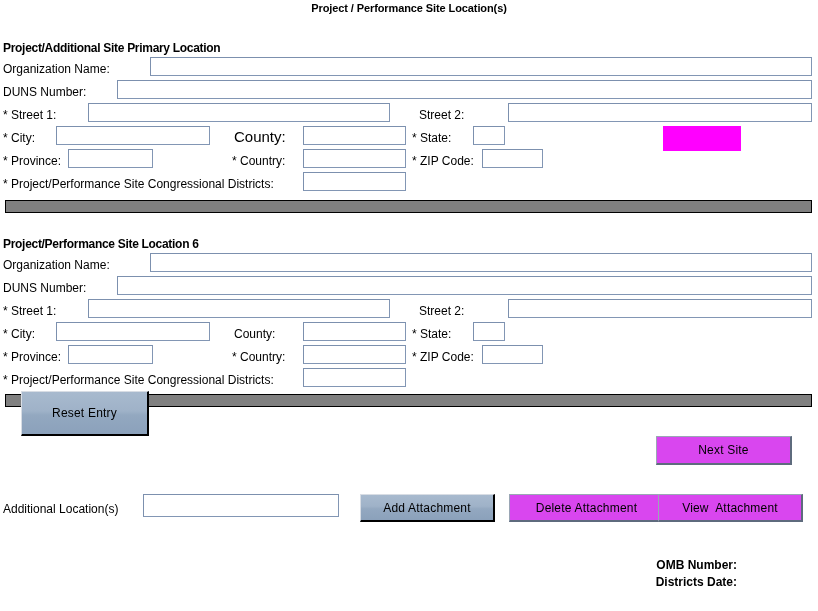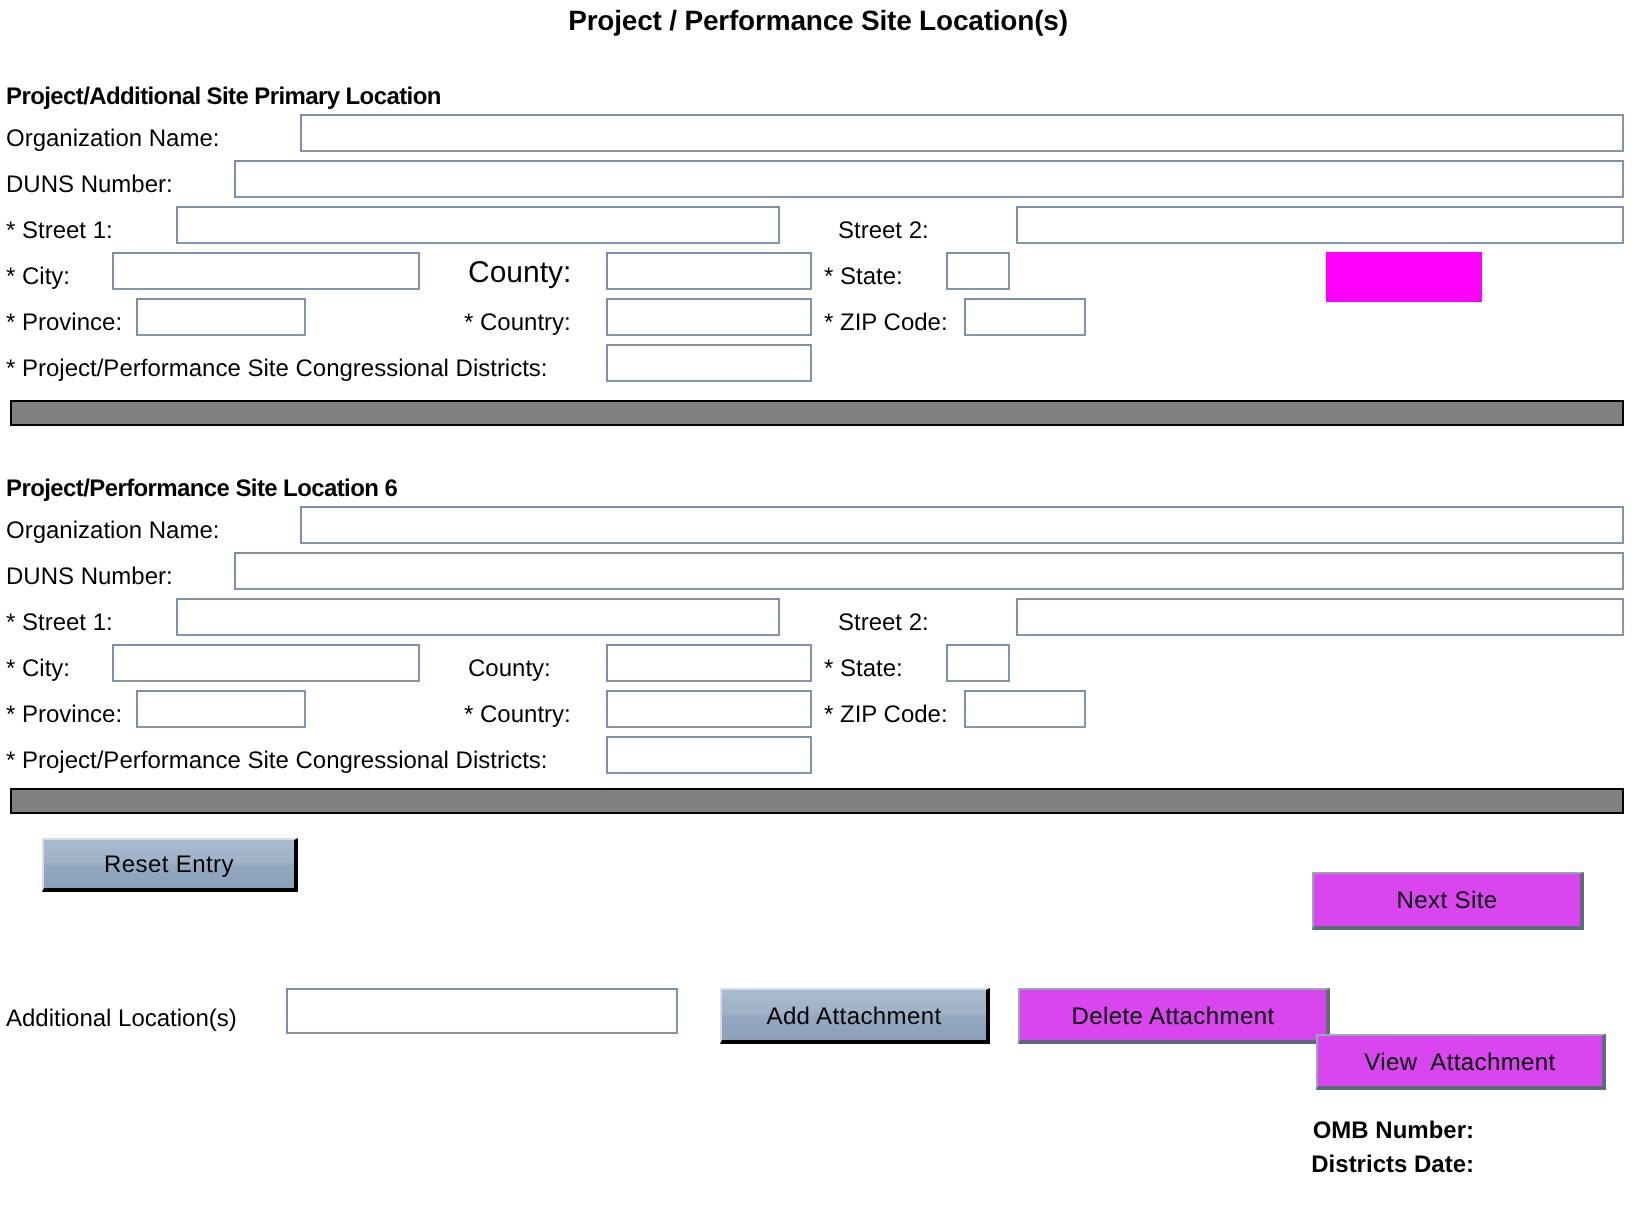--- a/index.html
+++ b/index.html
@@ -16,21 +16,21 @@
     font-size: 12px;
     color: #000000;
     -webkit-font-smoothing: none;
   }
   .abs { position: absolute; }
 
   
   .page-title {
     left: 0; top: 2px; width: 818px;
     text-align: center;
-    font-size: 14px;
+    font-size: 11px;
     font-weight: bold;
     letter-spacing: -0.1px;
   }
 
   
   .section-heading {
     left: 3px;
     font-size: 12px;
     font-weight: bold;
     letter-spacing: -0.3px;
@@ -176,25 +176,25 @@
 <div class="abs label" style="left:232px; top:350px;">* Country:</div>
 <input class="abs field" style="left: 303px; top: 345px; width: 103px; height: 19px;" value="">
 <div class="abs label" style="left:412px; top:350px;">* ZIP Code:</div>
 <input class="abs field" style="left: 482px; top: 345px; width: 61px; height: 19px;" value="">
 
 <div class="abs label" style="left:3px; top:373px;">* Project/Performance Site Congressional Districts:</div>
 <input class="abs field" style="left: 303px; top: 368px; width: 103px; height: 19px;" value="">
 
 <div class="abs sep-bar" style="left:5px; top:394px; width:807px;"></div>
 
-<div class="abs btn btn-blue" style="left:21px; top:419px; width:128px; height:27px;">Reset Entry</div>
+<div class="abs btn btn-blue" style="left:21px; top:391px; width:128px; height:45px;">Reset Entry</div>
 
 <div class="abs btn btn-white" style="left:656px; top:436px; width:136px; height:29px;">Next Site</div>
 
 <div class="abs label" style="left:3px; top:502px;">Additional Location(s)</div>
 <input class="abs field" style="left: 143px; top: 494px; width: 196px; height: 23px;" value="">
 
 <div class="abs btn btn-blue" style="left:360px; top:494px; width:135px; height:28px;">Add Attachment</div>
 <div class="abs btn btn-white" style="left:509px; top:494px; width:156px; height:28px;">Delete Attachment</div>
-<div class="abs btn btn-white" style="left:658px; top:517px; width:145px; height:28px;">View  Attachment</div>
+<div class="abs btn btn-white" style="left:658px; top:494px; width:145px; height:28px;">View  Attachment</div>
 
 <div class="abs footer-line" style="top:558px;">OMB Number:</div>
 <div class="abs footer-line" style="top:575px;">Districts Date:</div>
 
 </body></html>

